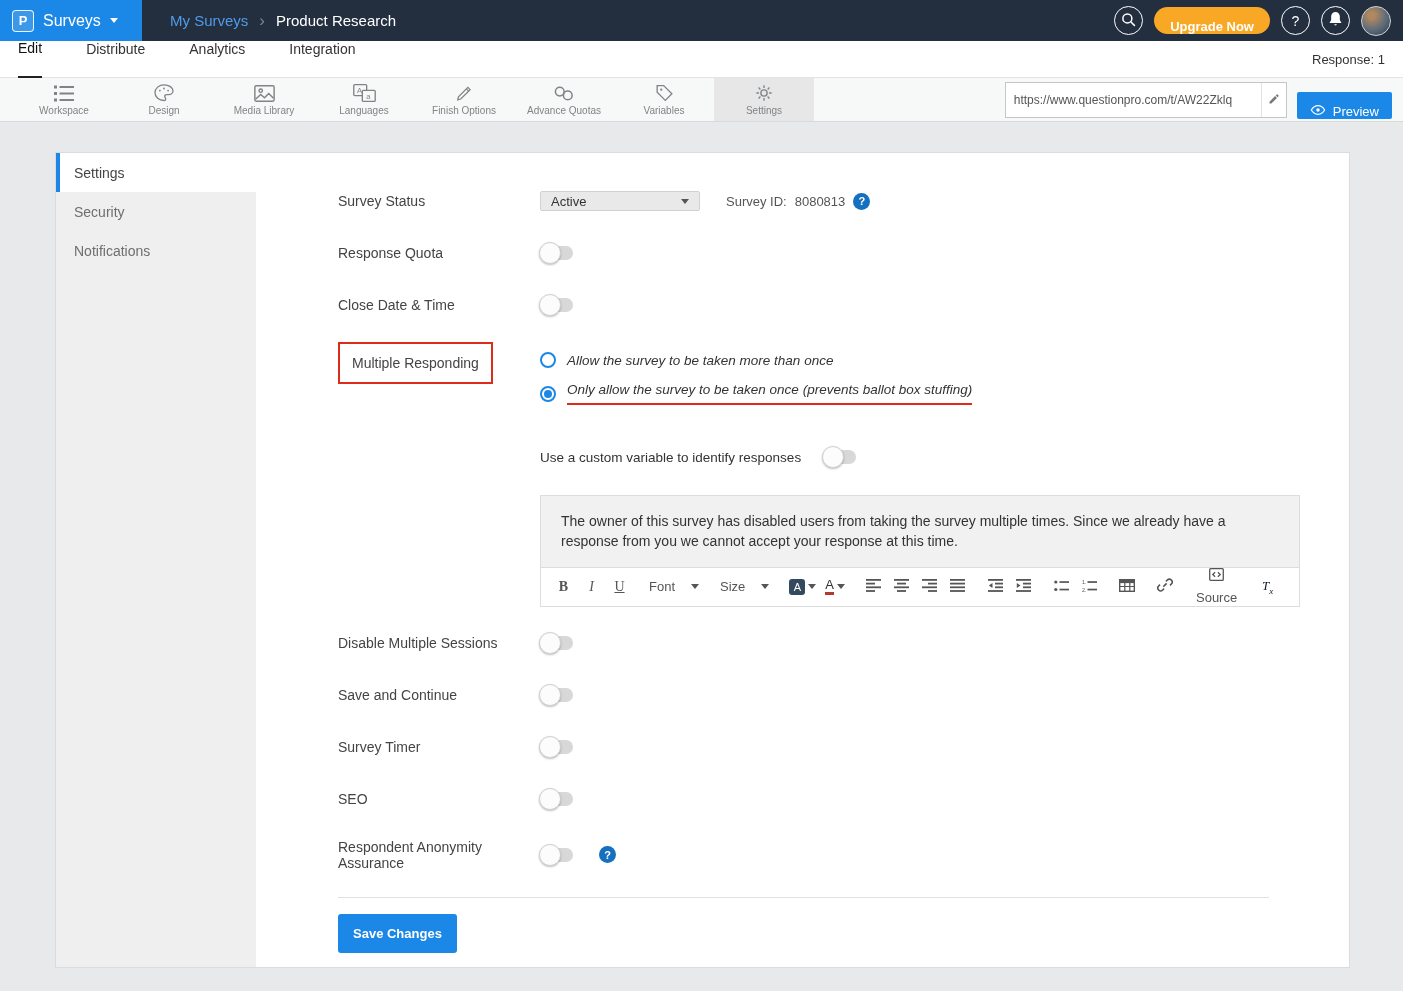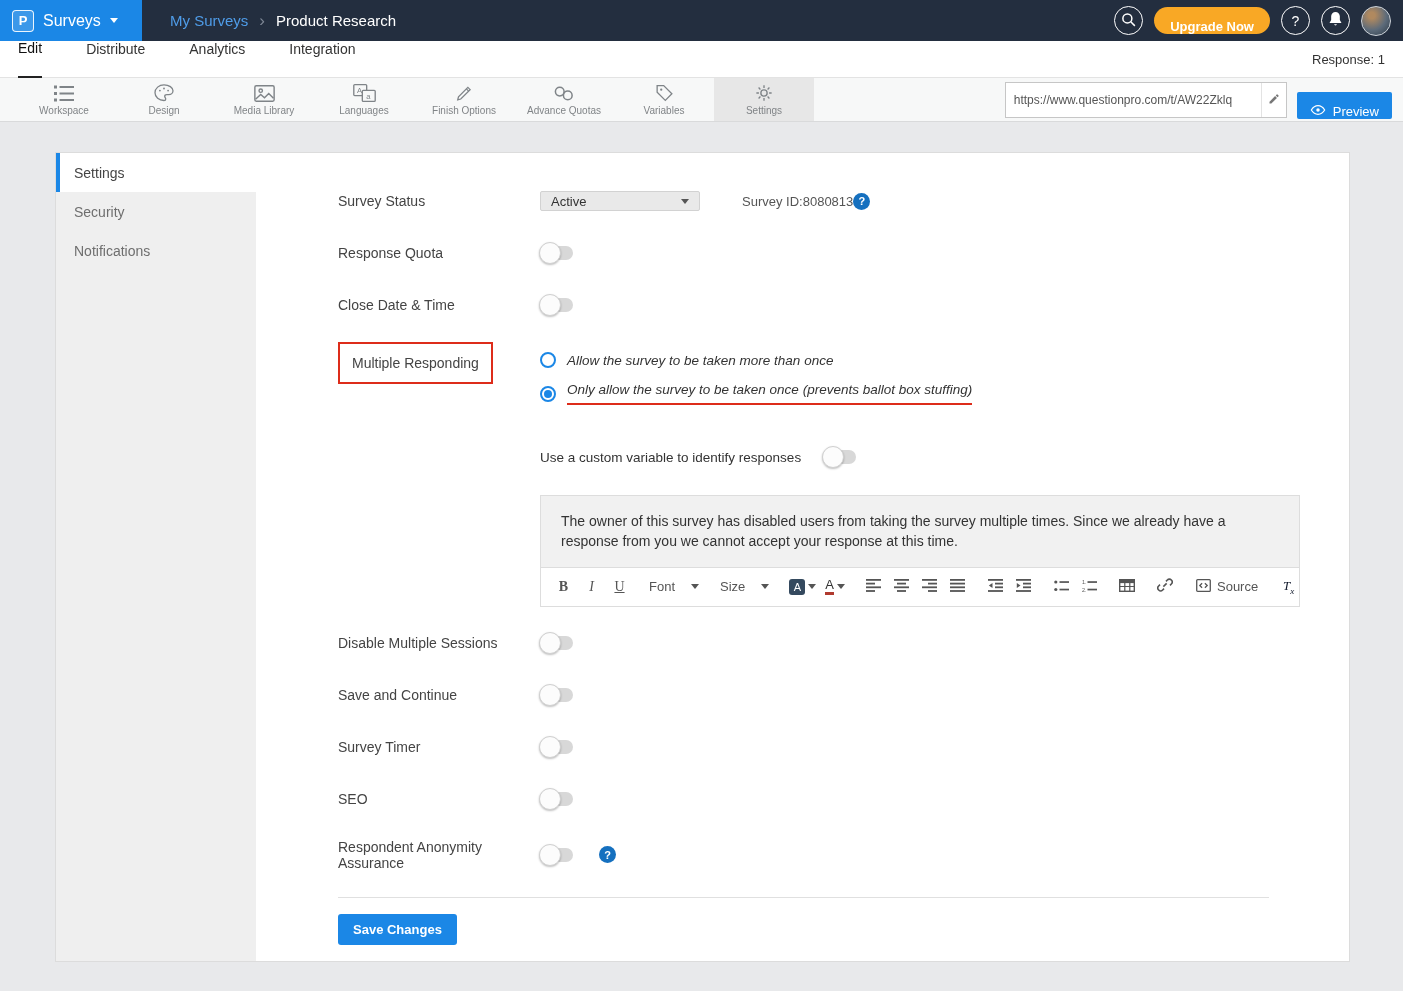--- a/index.html
+++ b/index.html
@@ -55,21 +55,21 @@
   .side{width:200px;background:#efefef;flex-shrink:0;display:flex;flex-direction:column;}
   .side-item{height:39px;display:flex;align-items:center;padding-left:18px;font-size:14px;color:#6e6e6e;cursor:pointer;}
   .side-item.active{background:#fff;border-left:4px solid var(--accent-blue);padding-left:14px;color:#444;}
 
   
   .form{flex:1;padding:33px 50px 14px 82px;min-width:0;}
   .form-row{display:flex;align-items:center;min-height:30px;margin-bottom:22px;}
   .label-col{width:202px;flex-shrink:0;font-size:14px;color:#444;}
   .select{width:160px;height:20px;background:#e9e9e9;border:1px solid #d2d2d2;border-radius:2px;display:flex;align-items:center;padding:0 10px;font-size:13px;color:#333;cursor:pointer;}
   .caret-dark{width:0;height:0;border-left:4px solid transparent;border-right:4px solid transparent;border-top:5px solid #555;margin-left:auto;}
-  .id-group{display:flex;align-items:center;margin-left:42px;font-size:13px;color:#555;}
+  .id-group{display:flex;align-items:center;gap:8px;margin-left:26px;font-size:13px;color:#555;}
   .help-dot{width:17px;height:17px;border-radius:50%;background:var(--help-blue);color:#fff;font-size:11px;font-weight:bold;display:flex;align-items:center;justify-content:center;cursor:pointer;flex-shrink:0;}
 
   .toggle{width:33px;height:14px;border-radius:7px;background:#d8d8d8;position:relative;cursor:pointer;flex-shrink:0;}
   .toggle::after{content:"";position:absolute;top:-4px;left:-1px;width:20px;height:20px;border-radius:50%;background:#fcfcfc;border:1px solid #d0d0d0;box-shadow:0 1px 2px rgba(0,0,0,.25);}
 
   .mr-row{align-items:flex-start;margin-top:6px;margin-bottom:26px;}
   .red-box{display:inline-block;border:2px solid var(--annotation-red);padding:11px 12px;font-size:14px;color:#444;background:#fff;}
   .radio-col{padding-top:10px;font-style:italic;}
   .radio-row{display:flex;align-items:center;gap:11px;margin-bottom:14px;cursor:pointer;}
   .radio{width:16px;height:16px;border:2px solid var(--accent-blue);border-radius:50%;display:flex;align-items:center;justify-content:center;flex-shrink:0;background:#fff;}
@@ -85,29 +85,29 @@
   .editor-toolbar{height:38px;display:flex;align-items:center;padding:0 10px;background:#fff;color:#555;}
   .tb-group{display:flex;align-items:center;gap:3px;margin-right:13px;}
   .tb-btn{min-width:25px;height:26px;display:flex;align-items:center;justify-content:center;gap:3px;cursor:pointer;color:#555;border-radius:2px;padding:0 3px;}
   .tb-bold{font-weight:bold;font-size:14px;font-family:"Liberation Serif",serif;}
   .tb-italic{font-style:italic;font-size:14px;font-family:"Liberation Serif",serif;}
   .tb-underline{text-decoration:underline;font-size:14px;font-family:"Liberation Serif",serif;}
   .tb-drop{display:flex;align-items:center;gap:16px;font-size:13px;color:#555;cursor:pointer;padding:0 4px;}
   .tb-drop .caret-dark{margin-left:0;}
   .a-badge{width:16px;height:16px;background:#34495e;color:#fff;font-size:11px;display:flex;align-items:center;justify-content:center;border-radius:3px;}
   .a-letter{font-size:13px;color:#333;border-bottom:3px solid #b03a2e;line-height:1;padding-bottom:1px;}
-  .tb-source{display:flex;align-items:center;gap:6px;font-size:13px;color:#555;cursor:pointer;padding:0 5px;}
+  .tb-source{display:flex;align-items:center;gap:6px;font-size:13px;color:#555;cursor:pointer;padding:0 5px;flex-direction:column;}
   .tb-tx{font-size:13px;color:#0f172a;font-style:italic;font-family:"Liberation Serif",serif;}
   .tb-tx sub{font-size:9px;}
 
   .toggle-row{min-height:24px;margin-bottom:28px;}
   .anon-row{margin-bottom:0;}
   .anon-help{margin-left:26px;}
   .form-divider{height:1px;background:#e0e0e0;margin:26px 30px 0 0;}
-  .save-btn{margin-top:16px;height:31px;padding:0 15px;background:var(--accent-blue);color:#fff;font-size:13px;border-radius:3px;font-weight:bold;}
+  .save-btn{margin-top:16px;height:39px;padding:0 15px;background:var(--accent-blue);color:#fff;font-size:13px;border-radius:3px;font-weight:bold;}
 </style>
 </head>
 <body>
 
 <header class="topbar">
   <div class="logo-area">
     <span class="logo-badge">P</span>
     <span class="product-name">Surveys</span>
     <span class="caret"></span>
   </div>

